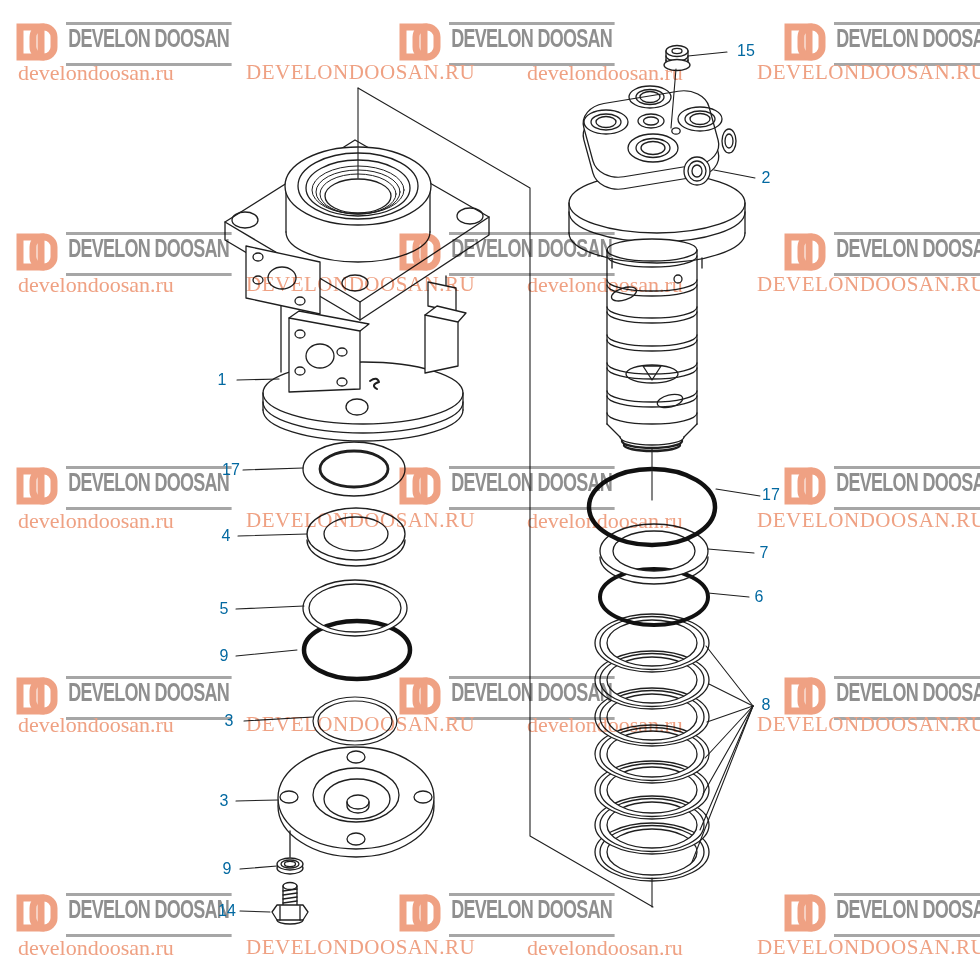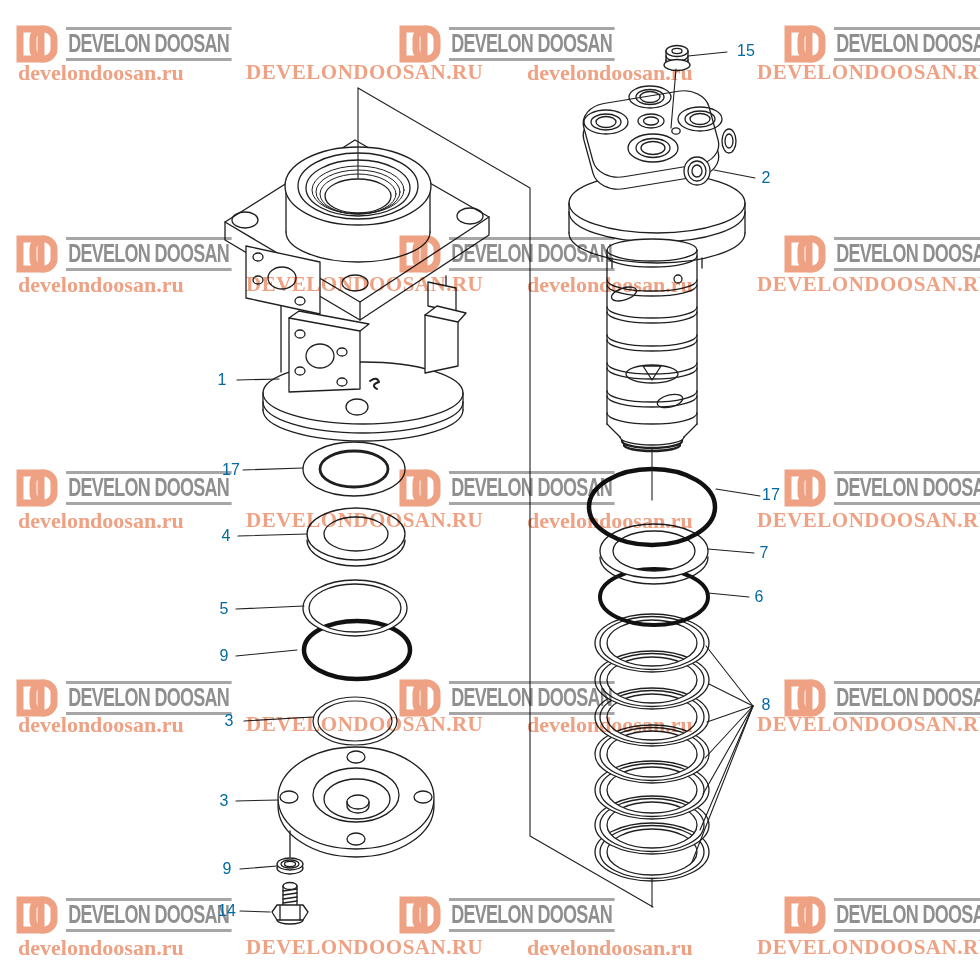--- a/index.html
+++ b/index.html
@@ -3,27 +3,27 @@
 <meta charset="utf-8">
 <style>
   html,body{margin:0;padding:0;background:#fff;}
   #page{position:relative;width:980px;height:980px;background:#fff;overflow:hidden;
         font-family:"Liberation Sans",sans-serif;}
   
   #art{position:absolute;left:0;top:0;z-index:1;}
   
   #wm-layer{position:absolute;left:0;top:0;width:980px;height:980px;z-index:2;
             mix-blend-mode:multiply;pointer-events:none;}
-  .wm-logo{position:absolute;display:flex;align-items:center;gap:7px;height:44px;}
+  .wm-logo{position:absolute;display:flex;gap:7px;height:44px;}
   .wm-logotype{font-family:"Liberation Sans",sans-serif;font-weight:bold;font-size:25px;
                color:var(--logo-gray);line-height:1.05;white-space:nowrap;
                border-top:3px solid #a6a6a6;border-bottom:3px solid #a6a6a6;
                padding:0 3px 1px 3px;letter-spacing:-1px;
                transform:scaleX(.72);transform-origin:left center;}
-  .wm-url{position:absolute;font-family:"Liberation Serif",serif;font-weight:bold;
+  .wm-url{position:absolute;font-family:"Liberation Serif",serif;font-weight:normal;
           color:var(--accent);white-space:nowrap;}
   .wm-url.lower{font-size:22px;letter-spacing:0;}
   .wm-url.upper{font-size:21px;letter-spacing:.5px;}
   
   #labels{position:absolute;left:0;top:0;width:980px;height:980px;z-index:3;pointer-events:none;}
   .part-label{position:absolute;transform:translate(-50%,-50%);
               font:16px "Liberation Sans",sans-serif;color:#0369a1;}
 </style>
 </head>
 <body>

